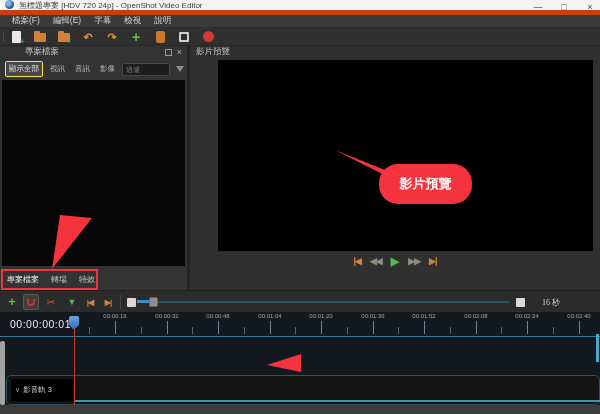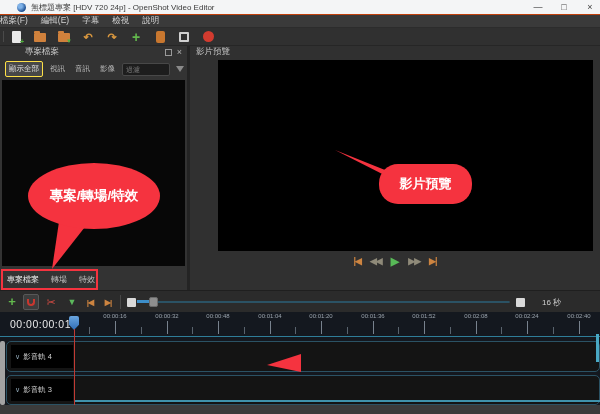--- a/index.html
+++ b/index.html
@@ -2,30 +2,30 @@
 <html><head>
 <meta charset="utf-8">
 <style>
   * { margin:0; padding:0; box-sizing:border-box; }
   html,body { width:600px; height:414px; overflow:hidden; background:#2e2e2e;
     font-family:"Liberation Sans", sans-serif; }
   .app { position:relative; width:600px; height:414px; background:#2e2e2e; overflow:hidden; }
 
   
   .titlebar { position:absolute; left:0; top:0; width:600px; height:15px;
-    background:#f4f5f6; border-bottom:1px solid #c2410c; display:flex; align-items:center;padding-left:12px; }
+    background:#f4f5f6; border-bottom:5px solid #c2410c; display:flex; align-items:flex-start; }
   .app-icon { width:9px; height:9px; border-radius:50%; margin:0 5px 0 5px;
     background:radial-gradient(circle at 35% 35%, #7fb2e8 0 25%, #1d4e8f 70%); }
   .title-text { font-size:8px; color:#3a3a3a; white-space:nowrap; }
   .win-controls { position:absolute; right:4px; top:0; height:15px; display:flex; align-items:center; gap:14px; }
   .win-btn { font-size:9px; color:#444; line-height:15px; width:12px; text-align:center; cursor:default; }
 
   
   .menubar { position:absolute; left:0; top:15px; width:600px; height:13px; background:#3a3a3a;
-    display:flex; align-items:center; gap:13px; padding-left:0; border-bottom:1px solid #2c2c2c; }
+    display:flex; align-items:center; gap:13px; padding-left:12px; border-bottom:1px solid #2c2c2c; }
   .menu-item { font-size:8.5px; color:#d4d4d4; white-space:nowrap; }
 
   
   .toolbar { position:absolute; left:0; top:28px; width:600px; height:18px; background:#303030;
     display:flex; align-items:center; gap:10px; padding-left:9px; border-bottom:1px solid #262626; }
   .toolbar:before { content:""; position:absolute; left:3px; top:3px; bottom:3px; width:1px; background:#4a4a4a; }
   .tb { position:relative; width:14px; height:14px; display:flex; align-items:center; justify-content:center; }
   .doc { width:9px; height:12px; background:#e9e9e9; border-radius:1px; }
   .badge { position:absolute; right:-1px; bottom:-1px; font-size:7px; font-weight:bold; color:#4faf3c; line-height:7px; }
   .badge.green-arrow { color:#53b343; font-size:6px; }
@@ -86,21 +86,21 @@
   .marker-ic { color:#5cb85c; font-size:9px; }
   .mk-nav { color:#cd8440; font-size:8px; font-weight:bold; letter-spacing:-1px; }
   .tt-sep { position:absolute; left:120px; top:4px; width:1px; height:14px; background:#484848; }
   .sq-btn { width:9px; height:9px; background:#d9d9d9; border-radius:1px; }
   .slider { position:absolute; left:137px; top:0; width:373px; height:22px; }
   .slider .track { position:absolute; left:0; right:0; top:10px; height:1px; background:#555555; }
   .slider .fill { position:absolute; left:0; top:9px; width:13px; height:3px; background:#3d8ec9; }
   .slider .handle { position:absolute; left:12px; top:6px; width:9px; height:10px; background:#8e8e8e;
     border:1px solid #6a6a6a; border-radius:2px; }
   .zoom-label { position:absolute; left:542px; top:0; height:22px; display:flex; align-items:center;
-    font-size:8px; color:#cfcfcf; white-space:nowrap; }
+    font-size:8px; color:#cfcfcf; white-space:nowrap;font-family:Liberation Serif, serif; }
 
   
   .tl-body { position:absolute; left:0; top:312px; width:600px; height:93px; background:#14181f; }
   .cur-time { position:absolute; left:10px; top:6px; font-size:10.5px; color:#e9e9e9; letter-spacing:0.5px; }
   .r-label { position:absolute; top:1px; transform:translateX(-50%); font-size:6px; color:#9aa3ad; white-space:nowrap; }
   .tick-major { position:absolute; top:9px; width:1px; height:13px; background:#78828e; }
   .tick-minor { position:absolute; top:15px; width:1px; height:7px; background:#59636e; }
   .ruler-line { position:absolute; left:0; top:24px; width:600px; height:1px; background:#2f7d99; }
 
   .playhead { position:absolute; left:69px; top:4px; width:10px; height:14px;
@@ -293,43 +293,36 @@
     <div class="tick-minor" style="left:295px;"></div>
     <div class="tick-minor" style="left:347px;"></div>
     <div class="tick-minor" style="left:398px;"></div>
     <div class="tick-minor" style="left:450px;"></div>
     <div class="tick-minor" style="left:501px;"></div>
     <div class="tick-minor" style="left:553px;"></div>
 
     <div class="ruler-line"></div>
     <div class="v-scrollbar"></div>
 
-    <div class="track track-4">
-      <div class="track-label">
-        <span class="chev">∨</span>
-        <span class="track-name">影音軌 4</span>
-      </div>
-    </div>
     <div class="track track-3">
       <div class="track-label">
         <span class="chev">∨</span>
         <span class="track-name">影音軌 3</span>
       </div>
     </div>
 
     <div class="teal-clip-line"></div>
     <div class="right-cyan"></div>
     <div class="playhead"></div>
     <div class="play-line"></div>
   </div>
 
   <div class="bottom-strip"></div>
 
   <svg class="ann-svg">
     <polygon points="60,215 92,218 52,269" style="fill: rgb(245, 51, 63);"></polygon>
     <polygon points="390,172 402,184 335,150" style="fill: rgb(245, 51, 63);"></polygon>
     <polygon points="301,354 301,372 267,365" style="fill: rgb(245, 51, 63);"></polygon>
   </svg>
-  <div class="bubble bubble-panels" style="background-color: rgb(245, 51, 63);">專案/轉場/特效</div>
   <div class="bubble bubble-preview" style="background-color: rgb(245, 51, 63);">影片預覽</div>
   <div class="red-box" style="border-color: rgb(245, 51, 63);"></div>
 
 </div>
 
 </body></html>

